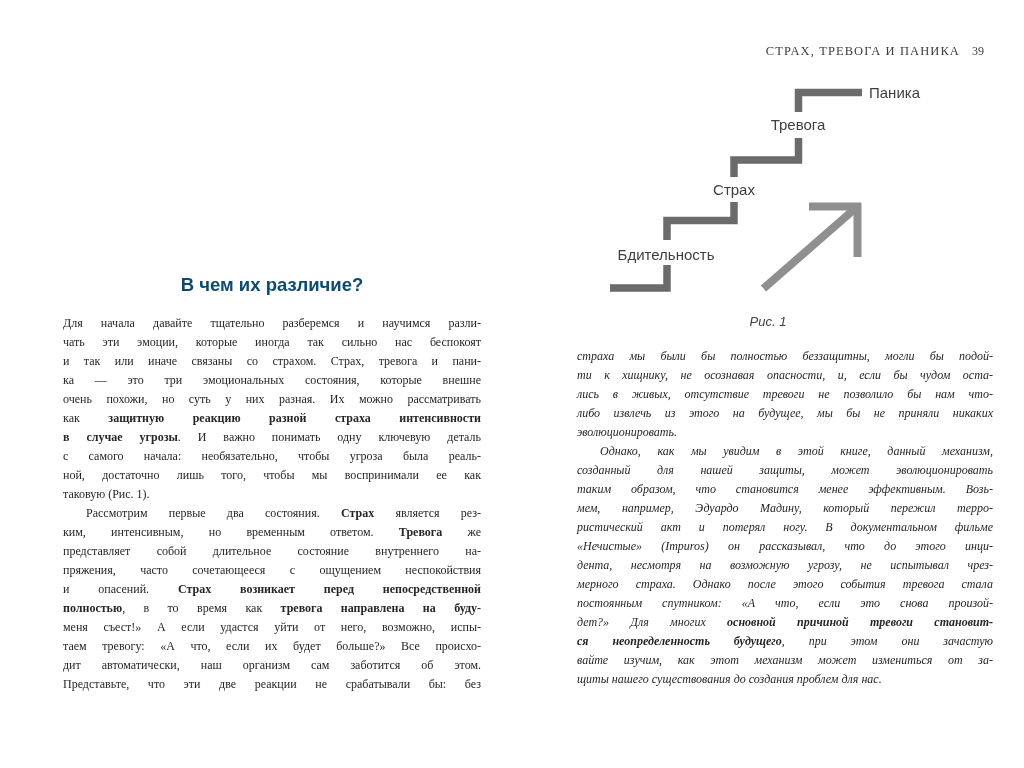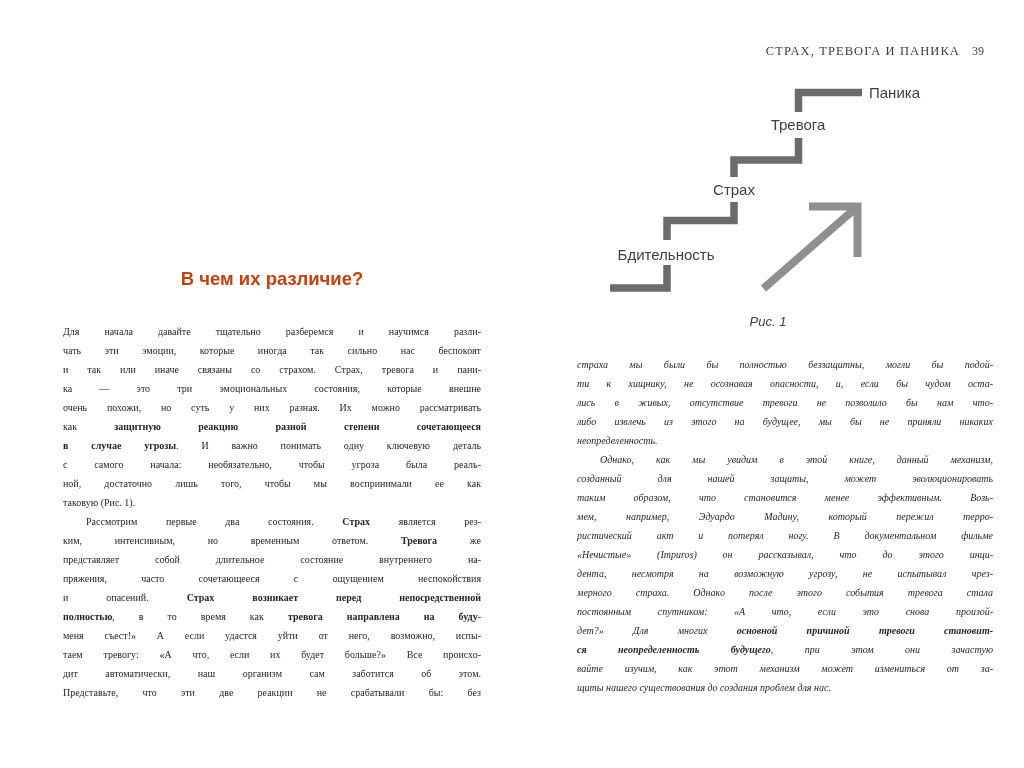--- a/index.html
+++ b/index.html
@@ -20,31 +20,30 @@
   .figure-wrap { position: absolute; left: 598px; top: 78px; width: 340px; height: 260px; }
   .fig-label {
     font-family: "Liberation Sans", sans-serif;
     font-size: 15px;
   }
   .fig-caption {
     font-family: "Liberation Sans", sans-serif;
     font-size: 13px; font-style: italic;
   }
   .section-heading {
-    position: absolute; left: 63px; top: 268px; width: 418px;
+    position: absolute; left: 63px; top: 274px; width: 418px;
     text-align: center;
     font-family: "Liberation Sans", sans-serif;
     font-weight: bold; font-size: 18.5px;
-    color: #c2410c;
+    color: #0c4a6e;
   }
   .body-col {
     position: absolute;
-    font-size: 10px; line-height: 19px;
+    font-size: 12px; line-height: 19px;
     color: #262626;
-    margin-top: 8px;
   }
   .body-left  { left: 63px;  top: 314px; width: 418px; }
   .body-right { left: 577px; top: 347px; width: 416px; font-style: italic; }
   .tline { text-align: justify; text-align-last: justify; }
   .tline.tend { text-align-last: left; }
   .tline.tindent { text-indent: 23px; }
   .b { font-weight: bold; }
 </style>
 </head>
 <body>
@@ -74,21 +73,21 @@
 </div>
 
 <div>
   <div class="section-heading">В чем их различие?</div>
   <div class="body-col body-left">
       <div class="tline"><span>Для начала давайте тщательно разберемся и научимся разли-</span></div>
       <div class="tline"><span>чать эти эмоции, которые иногда так сильно нас беспокоят</span></div>
       <div class="tline"><span>и так или иначе связаны со страхом. Страх, тревога и пани-</span></div>
       <div class="tline"><span>ка — это три эмоциональных состояния, которые внешне</span></div>
       <div class="tline"><span>очень похожи, но суть у них разная. Их можно рассматривать</span></div>
-      <div class="tline"><span>как </span><span class="b">защитную реакцию разной степени сочетающееся</span></div>
+      <div class="tline"><span>как </span><span class="b">защитную реакцию разной страха интенсивности</span></div>
       <div class="tline"><span class="b">в случае угрозы</span><span>. И важно понимать одну ключевую деталь</span></div>
       <div class="tline"><span>с самого начала: необязательно, чтобы угроза была реаль-</span></div>
       <div class="tline"><span>ной, достаточно лишь того, чтобы мы воспринимали ее как</span></div>
       <div class="tline tend"><span>таковую (Рис. 1).</span></div>
       <div class="tline tindent"><span>Рассмотрим первые два состояния. </span><span class="b">Страх</span><span> является рез-</span></div>
       <div class="tline"><span>ким, интенсивным, но временным ответом. </span><span class="b">Тревога</span><span> же</span></div>
       <div class="tline"><span>представляет собой длительное состояние внутреннего на-</span></div>
       <div class="tline"><span>пряжения, часто сочетающееся с ощущением неспокойствия</span></div>
       <div class="tline"><span>и опасений. </span><span class="b">Страх возникает перед непосредственной</span></div>
       <div class="tline"><span class="b">полностью</span><span>, в то время как </span><span class="b">тревога направлена на буду-</span></div>
@@ -98,21 +97,21 @@
       <div class="tline"><span>Представьте, что эти две реакции не срабатывали бы: без</span></div>
     </div>
 </div>
 
 <div>
   <div class="body-col body-right">
       <div class="tline"><span>страха мы были бы полностью беззащитны, могли бы подой-</span></div>
       <div class="tline"><span>ти к хищнику, не осознавая опасности, и, если бы чудом оста-</span></div>
       <div class="tline"><span>лись в живых, отсутствие тревоги не позволило бы нам что-</span></div>
       <div class="tline"><span>либо извлечь из этого на будущее, мы бы не приняли никаких</span></div>
-      <div class="tline tend"><span>неопределенность.</span></div>
+      <div class="tline tend"><span>эволюционировать.</span></div>
       <div class="tline tindent"><span>Однако, как мы увидим в этой книге, данный механизм,</span></div>
       <div class="tline"><span>созданный для нашей защиты, может эволюционировать</span></div>
       <div class="tline"><span>таким образом, что становится менее эффективным. Возь-</span></div>
       <div class="tline"><span>мем, например, Эдуардо Мадину, который пережил терро-</span></div>
       <div class="tline"><span>ристический акт и потерял ногу. В документальном фильме</span></div>
       <div class="tline"><span>«Нечистые» (Impuros) он рассказывал, что до этого инци-</span></div>
       <div class="tline"><span>дента, несмотря на возможную угрозу, не испытывал чрез-</span></div>
       <div class="tline"><span>мерного страха. Однако после этого события тревога стала</span></div>
       <div class="tline"><span>постоянным спутником: «А что, если это снова произой-</span></div>
       <div class="tline"><span>дет?» Для многих </span><span class="b">основной причиной тревоги становит-</span></div>

